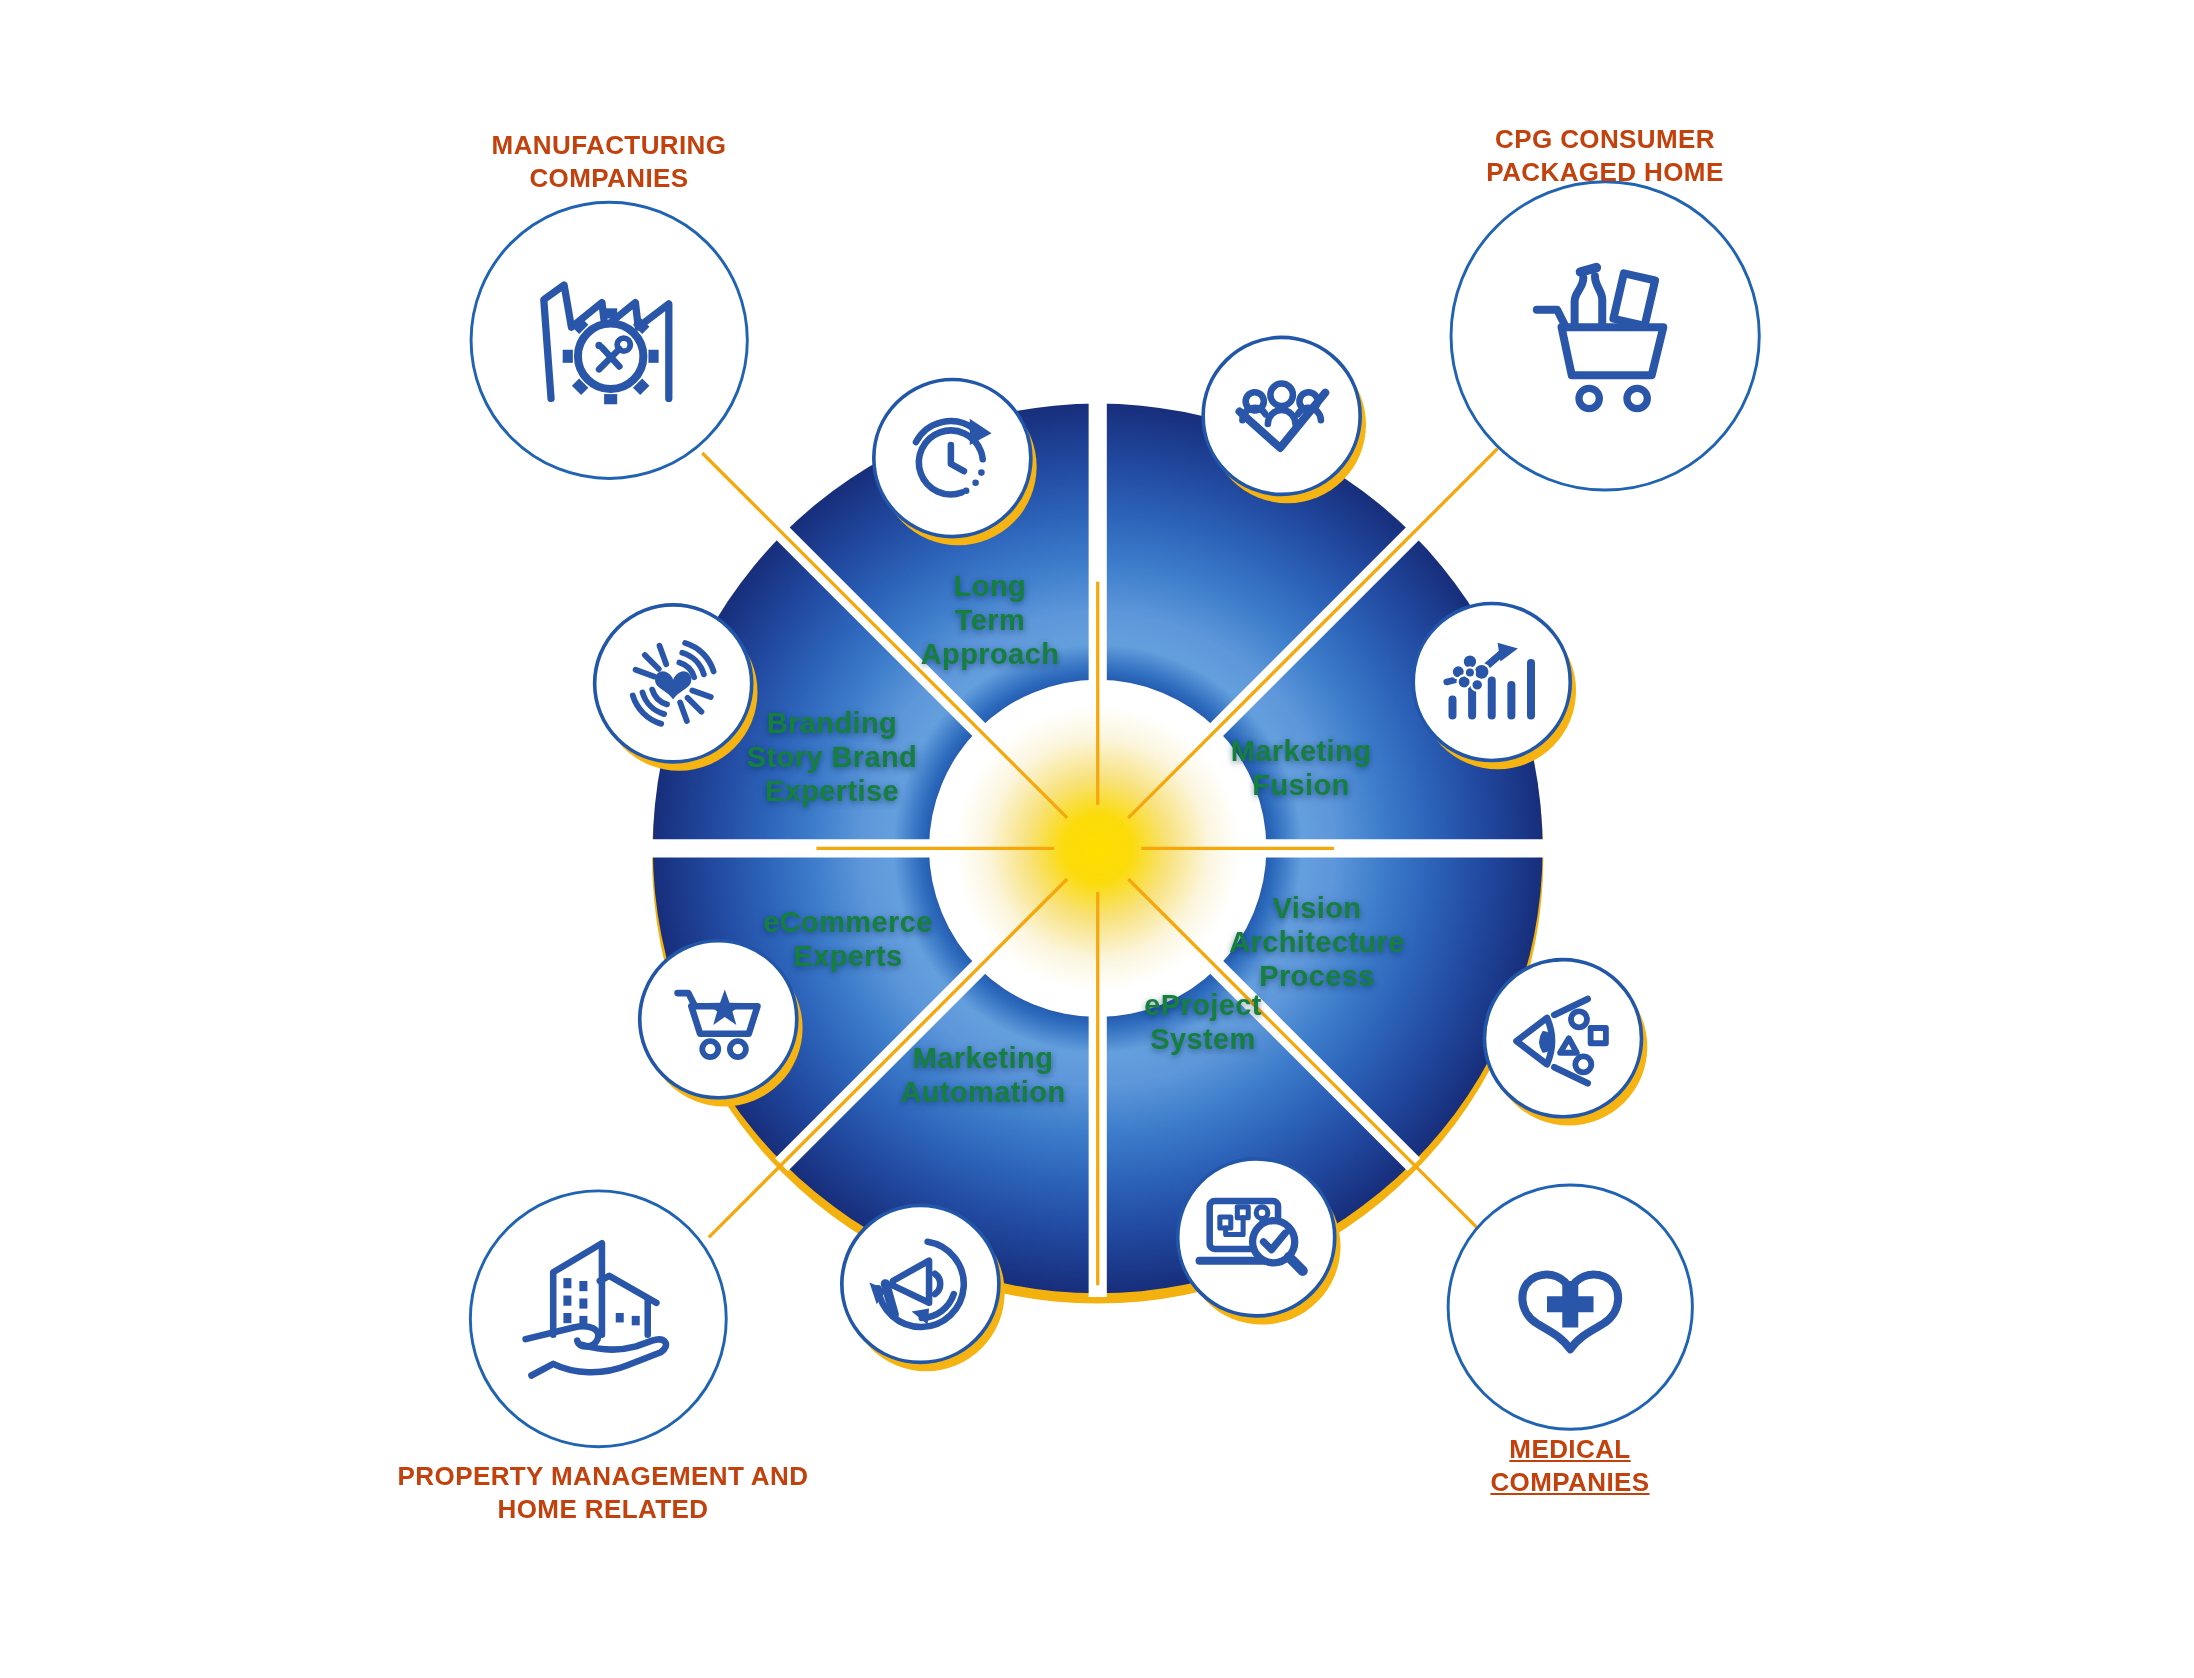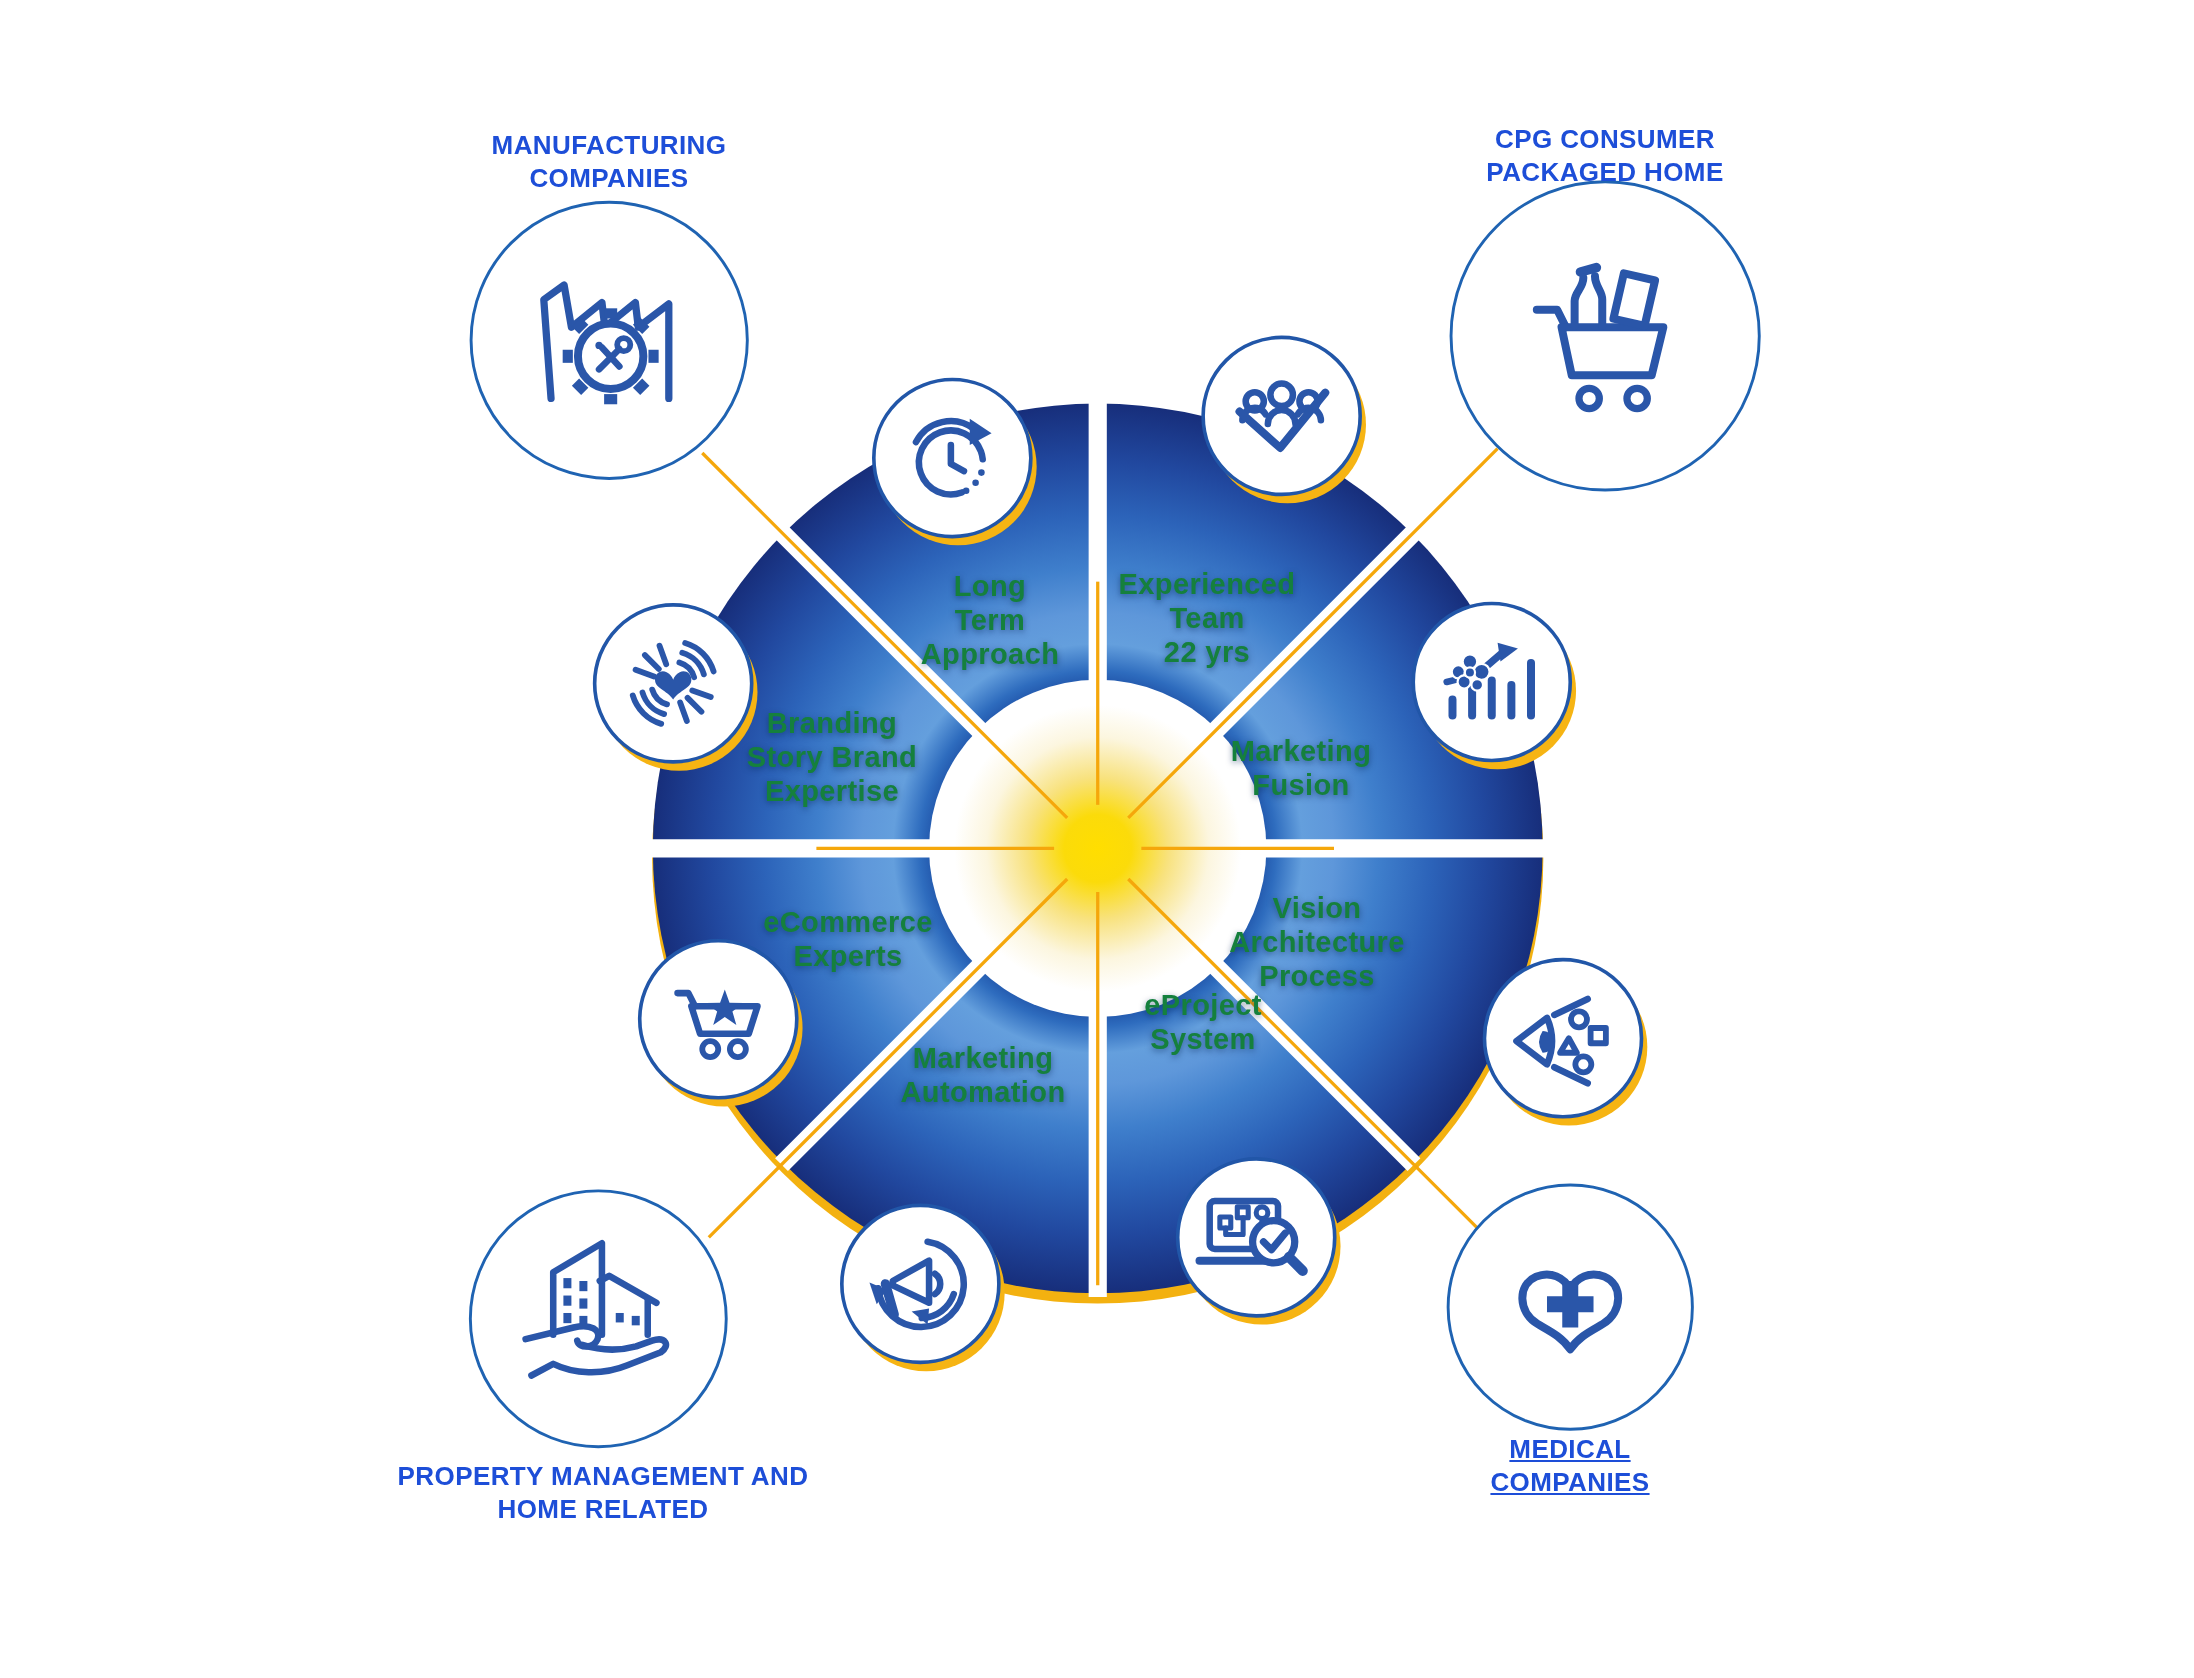--- a/index.html
+++ b/index.html
@@ -21,21 +21,21 @@
   .seg-label{
     font-size:29px;
     line-height:34px;
     color:#15803d;
     text-shadow:0 2.2px 6.5px rgba(8,36,88,.55);
     letter-spacing:0.4px;
   }
   .corner-label{
     font-size:26px;
     line-height:33px;
-    color:#1d4ed8;
+    color:#c2410c;
     letter-spacing:0.4px;
   }
 </style>
 </head>
 <body>
 
 <div class="stage">
 
 <svg width="2194" height="1678" viewBox="0 0 3018 2308">
   <defs>
@@ -279,23 +279,20 @@
       <line x1="26.3" y1="9.6" x2="51.7" y2="18.8"></line>
       <line x1="19.8" y1="19.8" x2="38.9" y2="38.9"></line>
       <line x1="9.6" y1="26.3" x2="18.8" y2="51.7"></line>
     </g>
   </g>
 </svg>
 
 <div class="label seg-label" style="left:990px;top:620px;">Long
 Term
 Approach</div>
-<div class="label seg-label" style="left:1207px;top:618px;">Experienced
-Team
-22 yrs</div>
 <div class="label seg-label" style="left:1301px;top:768px;">Marketing
 Fusion</div>
 <div class="label seg-label" style="left:1317px;top:942px;">Vision
 Architecture
 Process</div>
 <div class="label seg-label" style="left:1203px;top:1022px;">eProject
 System</div>
 <div class="label seg-label" style="left:983px;top:1075px;">Marketing
 Automation</div>
 <div class="label seg-label" style="left:848px;top:939px;">eCommerce

